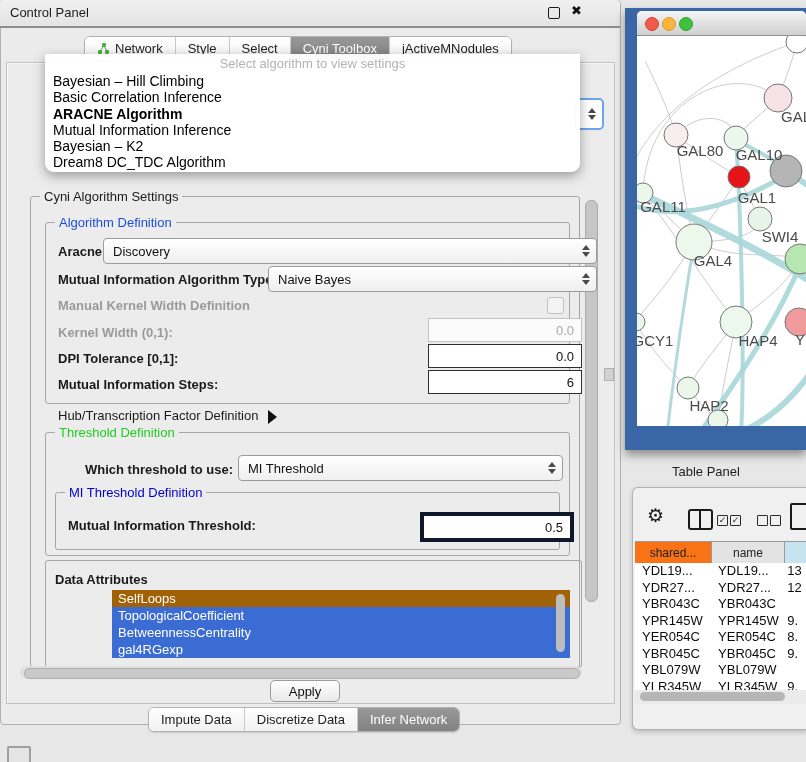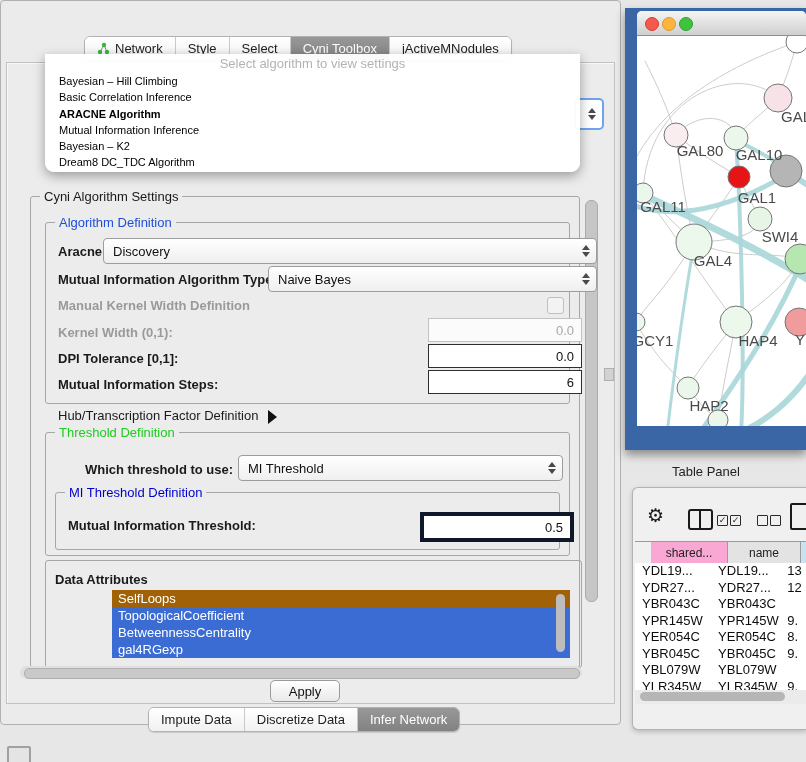--- a/index.html
+++ b/index.html
@@ -61,21 +61,21 @@
   .hscroll{position:absolute;left:20px;top:666px;width:562px;height:13px;background:#e0e0e0;border-radius:7px;}
   .hscroll .thumb{position:absolute;left:4px;top:2px;width:554px;height:9px;background:#c9c9c9;border:1px solid #b0b0b0;border-radius:5px;}
 
   .btn{position:absolute;background:linear-gradient(#ffffff,#e9e9e9);border:1px solid #9a9a9a;border-radius:5px;
        font-size:13px;color:#111;display:flex;align-items:center;justify-content:center;}
 
   
   .popup{left:45px;top:54px;width:535px;height:118px;background:rgba(255,255,255,0.96);
          border-radius:0 0 9px 9px;box-shadow:0 4px 12px rgba(0,0,0,0.35);z-index:40;overflow:hidden;}
   .popup-head{height:19px;line-height:19px;text-align:center;color:#b3b3b3;font-size:13px;}
-  .popup-item{height:16.3px;line-height:16.3px;padding-left:14px;font-size:11px;color:#000;white-space:nowrap;}
+  .popup-item{height:16.3px;line-height:16.3px;padding-left:8px;font-size:14px;color:#000;white-space:nowrap;}
   .popup-item.bold{font-weight:bold;}
 
   .ghost-combo{left:68px;top:160px;width:524px;height:26px;border:1px solid #c2c2c2;border-radius:6px;
                background:#f3f3f3;color:#ababab;font-size:13px;line-height:26px;padding-left:14px;z-index:1;}
   .blue-frag{left:574px;top:98px;width:26px;height:28px;background:#fff;border:2px solid #6ea4ec;border-radius:5px;z-index:2;}
 
   
   .net-frame{left:625px;top:8px;width:181px;height:442px;background:#3b66a5;
              box-shadow:0 5px 9px rgba(0,0,0,0.4);}
   .net-window{position:absolute;left:12px;top:3px;width:169px;height:415px;background:#fff;border-radius:5px 5px 0 0;overflow:hidden;}
@@ -103,20 +103,25 @@
   .divider-handle{left:604px;top:368px;width:8px;height:11px;background:#d2d2d2;border:1px solid #b0b0b0;}
   .mini-icon{left:7px;top:746px;width:20px;height:16px;background:#e4e4e4;border:2px solid #a0a0a0;border-radius:2px;}
 </style>
 </head>
 <body>
 
 <div id="app">
 
   <div class="abs cp-window"></div>
 
+  <div class="abs cp-titlebar">
+    <div class="cp-title">Control Panel</div>
+    <div class="win-float"></div>
+    <div class="win-close">✖</div>
+  </div>
 
   <div class="abs" style="left:84px;top:36px;z-index:5;">
     <div class="seg-bar" id="top-tabs">
         <div class="seg">
           <svg width="13" height="13" viewBox="0 0 13 13">
             <line x1="3" y1="10" x2="7" y2="3" stroke="#888" stroke-width="1"></line>
             <line x1="7" y1="3" x2="10" y2="10" stroke="#888" stroke-width="1"></line>
             <circle cx="3" cy="10" r="2.2" fill="#3bb53b"></circle>
             <circle cx="7" cy="3" r="2.2" fill="#3bb53b"></circle>
             <circle cx="10" cy="10" r="2.2" fill="#3bb53b"></circle>
@@ -310,21 +315,21 @@
 
   <div class="abs tbl-window">
     <div class="gear">⚙</div>
     <div class="cols-icon"></div>
     <div class="cb" style="left:84px;top:27px;">✓</div>
     <div class="cb" style="left:97px;top:27px;">✓</div>
     <div class="cb" style="left:124px;top:27px;"></div>
     <div class="cb" style="left:137px;top:27px;"></div>
     <div class="doc-icon"></div>
     <div class="tbl-head" id="tbl-head">
-        <div class="th" style="width: 77px; background: #f9a8d4; margin-left: 16px;">shared...</div>
+        <div class="th" style="width: 77px; background: #f97316;">shared...</div>
         <div class="th" style="width: 73px; background: rgb(227, 227, 227);">name</div>
         <div class="th" style="width: 24px; background: rgb(198, 227, 240);"></div>
       </div>
     <div class="tbl-rows" id="tbl-rows">
         <div class="tr">
           <div class="td" style="width: 77px; padding-left: 7px;">YDL19...</div>
           <div class="td" style="width: 73px; padding-left: 7px;">YDL19...</div>
           <div class="td" style="width: 24px; padding-left: 4px;">13</div>
         </div>
         <div class="tr">

